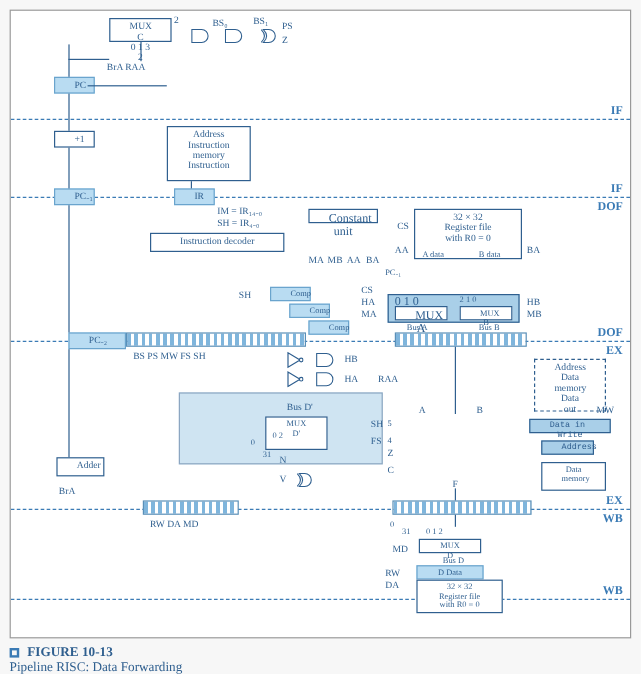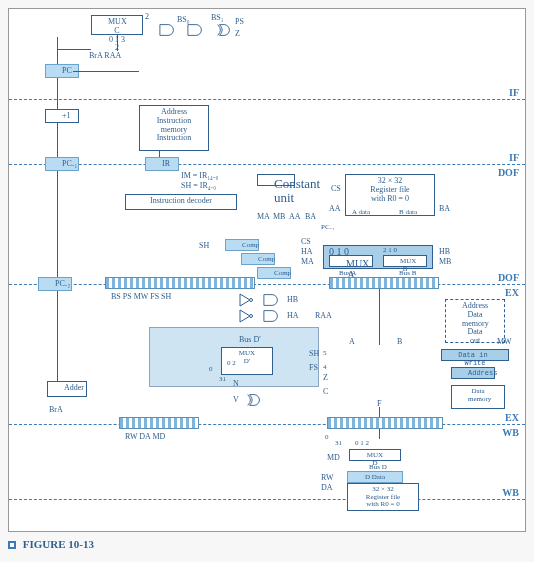--- a/index.html
+++ b/index.html
@@ -129,21 +129,21 @@
     <div>Address</div>
     <div>Instruction</div>
     <div>memory</div>
     <div>Instruction</div>
   </div>
 
   <div class="box blue" style="left:36px;top:148px;width:30px;height:14px">PC₋₁</div>
   <div class="box blue" style="left:136px;top:148px;width:28px;height:14px">IR</div>
   <div class="txt" style="left:172px;top:160px">IM = IR₁₄₋₀</div>
   <div class="txt" style="left:172px;top:170px">SH = IR₄₋₀</div>
-  <div class="box" style="left:248px;top:165px;width:38px;height:12px;font-size:13px">Constant unit</div>
+  <div class="box" style="left:248px;top:165px;width:58px;height:12px;font-size:10px">Constant unit</div>
 
   <div class="box" style="left:116px;top:185px;width:112px;height:16px">Instruction decoder</div>
   <div class="txt" style="left:248px;top:203px">MA</div>
   <div class="txt" style="left:264px;top:203px">MB</div>
   <div class="txt" style="left:280px;top:203px">AA</div>
   <div class="txt" style="left:296px;top:203px">BA</div>
   <div class="txt" style="left:190px;top:232px">SH</div>
 
   <div class="box" style="left:336px;top:165px;width:90px;height:42px;text-align:center">
     <div>32 × 32</div>
@@ -167,21 +167,21 @@
   <div class="txt" style="left:430px;top:248px">MB</div>
 
   <div class="box solid" style="left:314px;top:236px;width:110px;height:24px"></div>
   <div class="box" style="left:320px;top:246px;width:44px;height:12px;font-size:10px">MUX A</div>
   <div class="txt" style="left:320px;top:237px;font-size:10px">0   1   0</div>
   <div class="box" style="left:374px;top:246px;width:44px;height:12px;font-size:7px">MUX B</div>
   <div class="txt" style="left:374px;top:237px;font-size:7px">2   1   0</div>
   <div class="txt" style="left:330px;top:260px;font-size:7px">Bus A</div>
   <div class="txt" style="left:390px;top:260px;font-size:7px">Bus B</div>
 
-  <div class="box blue" style="left:29px;top:268px;width:34px;height:14px">PC₋₂</div>
+  <div class="box blue" style="left:48px;top:268px;width:48px;height:14px">PC₋₂</div>
   <div class="box hatch" style="left:96px;top:268px;width:150px;height:12px"></div>
   <div class="txt" style="left:102px;top:283px">BS PS MW FS   SH</div>
   <div class="box hatch" style="left:320px;top:268px;width:110px;height:12px"></div>
 
   <svg class="gate" style="left:254px;top:284px" viewBox="0 0 20 14">
       <path d="M1 1h9a6 6 0 0 1 0 12H1z" fill="#fff" stroke="#2f5f8f"></path>
     </svg>
   <svg class="gate" style="left:254px;top:300px" viewBox="0 0 20 14">
       <path d="M1 1h9a6 6 0 0 1 0 12H1z" fill="#fff" stroke="#2f5f8f"></path>
     </svg>
@@ -271,13 +271,14 @@
   <div class="wire wv" style="left:150px;top:142px;height:6px"></div>
   <div class="wire wv" style="left:370px;top:280px;height:56px"></div>
   <div class="wire wv" style="left:370px;top:398px;height:10px"></div>
   <div class="wire wv" style="left:370px;top:420px;height:10px"></div>
 
 </div>
 
 <div class="caption">
   <span class="sq"></span>
   <span class="fignum">FIGURE 10-13</span><br>
+  <span>Pipeline RISC: Data Forwarding</span>
 </div>
 
 </body></html>

